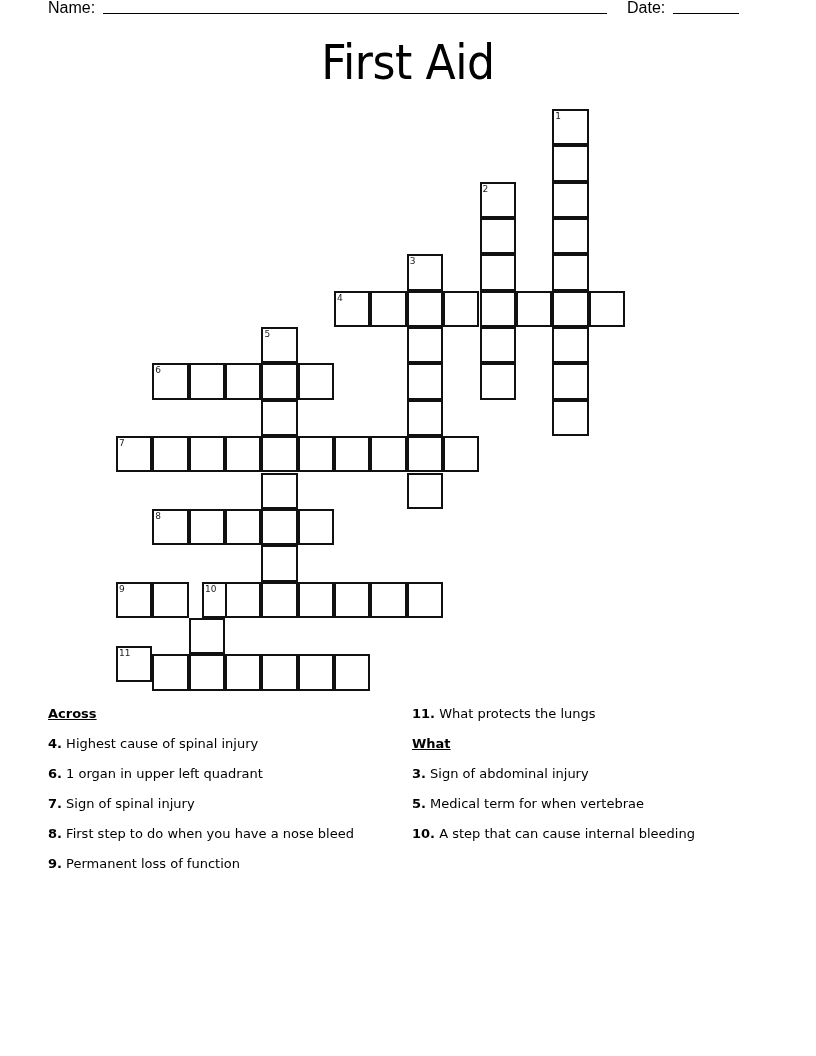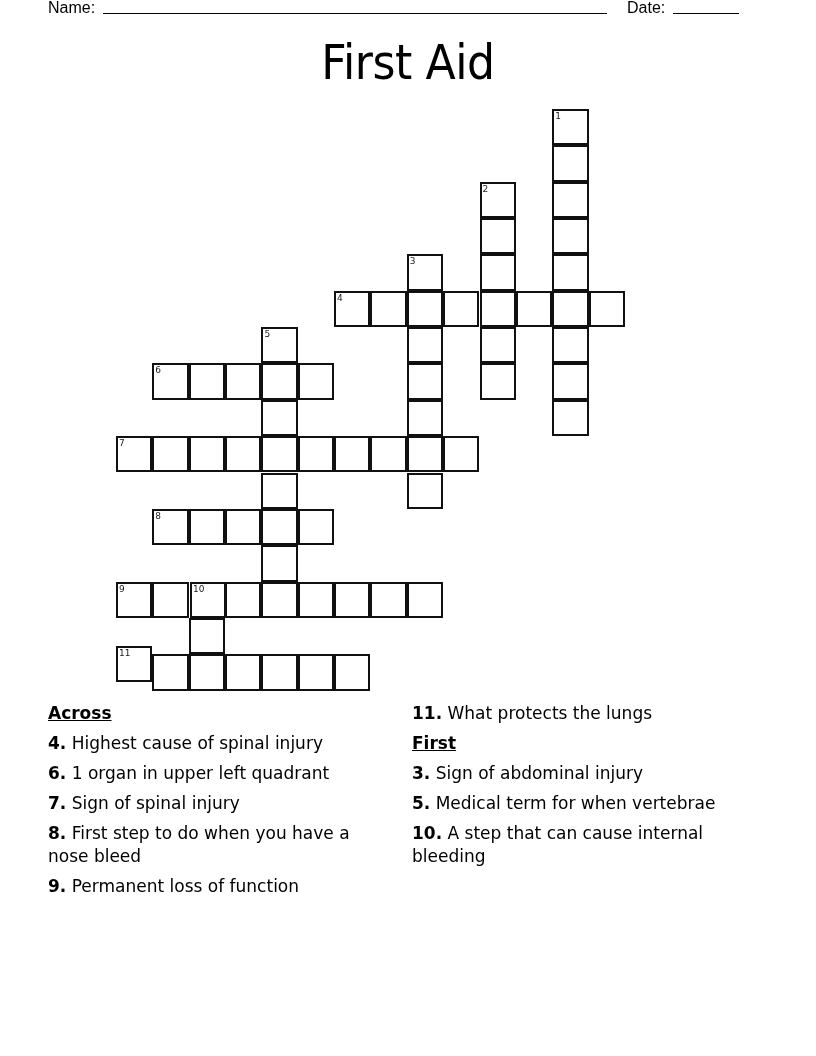--- a/index.html
+++ b/index.html
@@ -22,21 +22,21 @@
   }
   .grid { position: absolute; left: 0; top: 0; width: 816px; height: 700px; }
   .cell {
     position: absolute; width: 36.35px; height: 36.35px; box-sizing: border-box;
     border: 2px solid #111; background: #fff; margin-left: -1px; margin-top: -1px;
   }
   .cell-num {
     position: absolute; left: 1px; top: 0px; font-size: 9px; line-height: 10px;
     font-family: "DejaVu Sans", sans-serif; color: #222;
   }
-  .clues { position: absolute; top: 702px; font-family: "DejaVu Sans", sans-serif; font-size: 17px; line-height: 23px; }
+  .clues { position: absolute; top: 702px; font-family: "DejaVu Sans", sans-serif; font-size: 13px; line-height: 23px; }
   .clues-left { left: 48px; width: 335px; }
   .clues-right { left: 412px; width: 350px; }
   .clue-heading { font-weight: bold; text-decoration: underline; margin-bottom: 7px; }
   .clue { margin-bottom: 7px; }
   .clue-num { font-weight: bold; }
 </style>
 </head>
 <body>
 
 <div class="header-row">
@@ -112,21 +112,21 @@
     <div class="cell" style="left: 153.35px; top: 509.85px;">
       <span class="cell-num">8</span>
     </div>
     <div class="cell" style="left: 189.7px; top: 509.85px;"></div>
     <div class="cell" style="left: 226.05px; top: 509.85px;"></div>
     <div class="cell" style="left: 298.75px; top: 509.85px;"></div>
     <div class="cell" style="left: 117px; top: 582.55px;">
       <span class="cell-num">9</span>
     </div>
     <div class="cell" style="left: 153.35px; top: 582.55px;"></div>
-    <div class="cell" style="left: 174px; top: 582.55px; margin-left: 16px;">
+    <div class="cell" style="left: 186px; top: 582.55px; margin-left: 16px;">
       <span class="cell-num">10</span>
     </div>
     <div class="cell" style="left: 226.05px; top: 582.55px;"></div>
     <div class="cell" style="left: 262.4px; top: 582.55px;"></div>
     <div class="cell" style="left: 298.75px; top: 582.55px;"></div>
     <div class="cell" style="left: 335.1px; top: 582.55px;"></div>
     <div class="cell" style="left: 371.45px; top: 582.55px;"></div>
     <div class="cell" style="left: 407.8px; top: 582.55px;"></div>
     <div class="cell" style="left: 189.7px; top: 618.9px;"></div>
     <div class="cell" style="left: 189.7px; top: 655.25px;"></div>
@@ -144,17 +144,17 @@
   <div class="clue-heading">Across</div>
   <div class="clue"><span class="clue-num">4.</span><span> Highest cause of spinal injury</span></div>
   <div class="clue"><span class="clue-num">6.</span><span> 1 organ in upper left quadrant</span></div>
   <div class="clue"><span class="clue-num">7.</span><span> Sign of spinal injury</span></div>
   <div class="clue"><span class="clue-num">8.</span><span> First step to do when you have a nose bleed</span></div>
   <div class="clue"><span class="clue-num">9.</span><span> Permanent loss of function</span></div>
 </div>
 
 <div class="clues clues-right">
   <div class="clue"><span class="clue-num">11.</span><span> What protects the lungs</span></div>
-  <div class="clue-heading">First</div>
+  <div class="clue-heading">What</div>
   <div class="clue"><span class="clue-num">3.</span><span> Sign of abdominal injury</span></div>
   <div class="clue"><span class="clue-num">5.</span><span> Medical term for when vertebrae</span></div>
   <div class="clue"><span class="clue-num">10.</span><span> A step that can cause internal bleeding</span></div>
 </div>
 
 </body></html>

